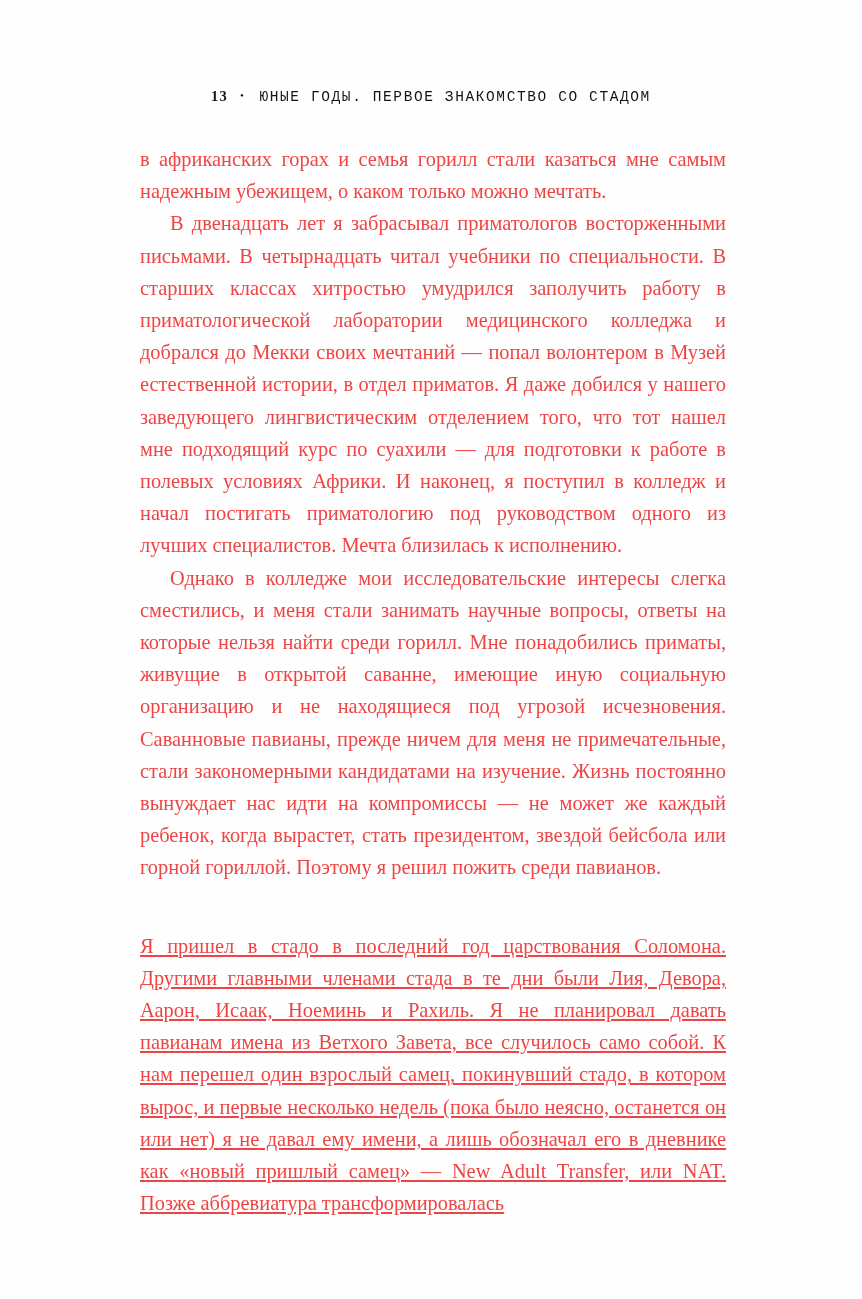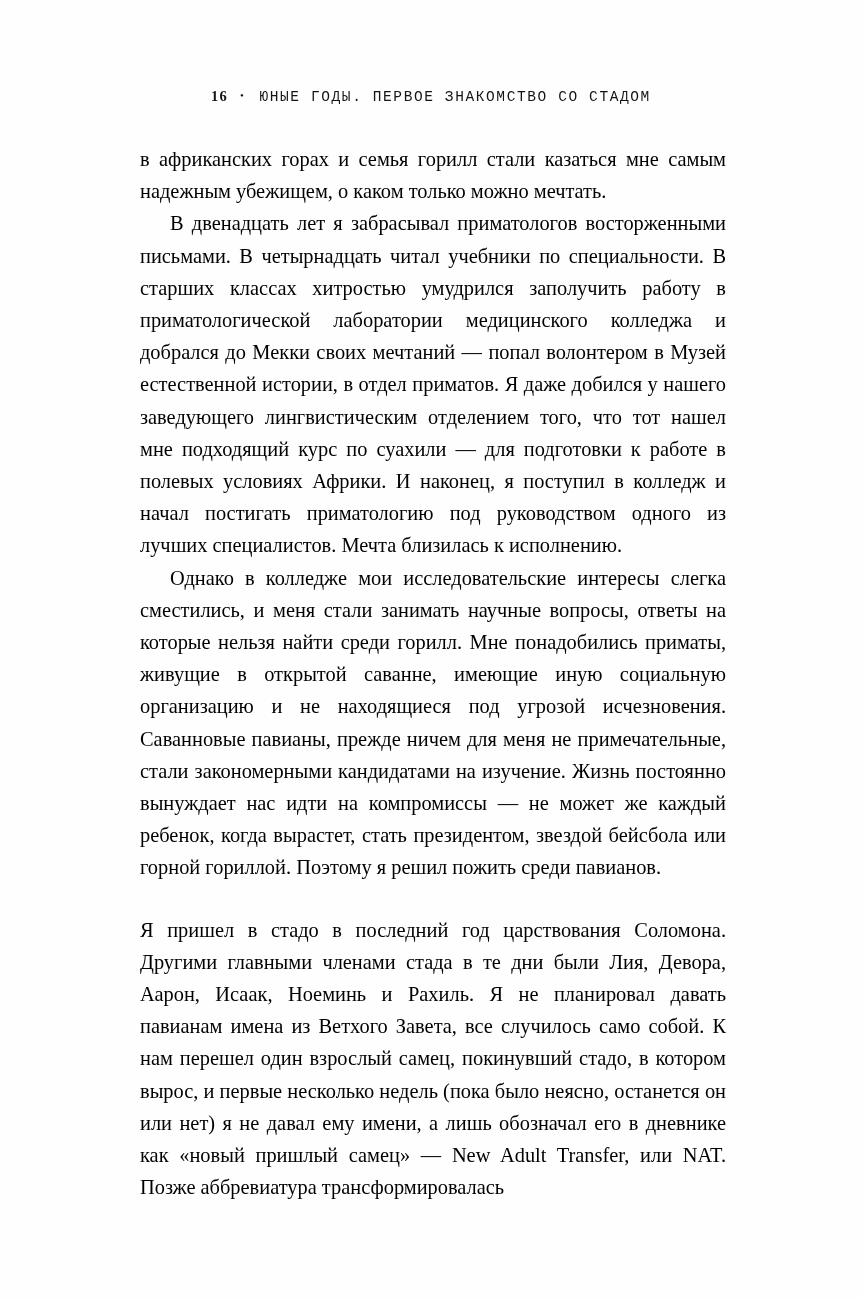--- a/index.html
+++ b/index.html
@@ -55,36 +55,37 @@
     top: 143px;
     width: 586px;
   }
   p.para {
     margin: 0;
     font-size: 20.4px;
     line-height: 32.2px;
     text-align: justify;
     text-justify: inter-word;
     hyphens: manual;
-    color: #000000;
+    color: #ef4444;
   }
   p.indent {
     text-indent: 30px;
   }
   p.gap-before {
-    margin-top: 30px;
+    margin-top: 46px;
+    text-decoration: underline;
   }
 </style>
 </head>
 <body>
 
 <div class="page">
 
   <div class="running-head">
-    <span class="folio">16</span><span class="sep">•</span><span class="title">ЮНЫЕ ГОДЫ. ПЕРВОЕ ЗНАКОМСТВО СО СТАДОМ</span>
+    <span class="folio">13</span><span class="sep">•</span><span class="title">ЮНЫЕ ГОДЫ. ПЕРВОЕ ЗНАКОМСТВО СО СТАДОМ</span>
   </div>
 
   <div class="body-col">
     <p class="para">в африканских горах и семья горилл стали казаться мне самым надежным убежищем, о каком только можно мечтать.</p>
     <p class="para indent">В двенадцать лет я забрасывал приматологов восторженными письмами. В четырнадцать читал учебники по специальности. В старших классах хитростью умудрился заполучить работу в приматологической лаборатории медицинского колледжа и добрался до Мекки своих мечтаний — попал волонтером в Музей естественной истории, в отдел приматов. Я даже добился у нашего заведующего лингвистическим отделением того, что тот нашел мне подходящий курс по суахили — для подготовки к работе в полевых условиях Африки. И наконец, я поступил в колледж и начал постигать приматологию под руководством одного из лучших специалистов. Мечта близилась к исполнению.</p>
     <p class="para indent">Однако в колледже мои исследовательские интересы слегка сместились, и меня стали занимать научные вопросы, ответы на которые нельзя найти среди горилл. Мне понадобились приматы, живущие в открытой саванне, имеющие иную социальную организацию и не находящиеся под угрозой исчезновения. Саванновые павианы, прежде ничем для меня не примечательные, стали закономерными кандидатами на изучение. Жизнь постоянно вынуждает нас идти на компромиссы — не может же каждый ребенок, когда вырастет, стать президентом, звездой бейсбола или горной гориллой. Поэтому я решил пожить среди павианов.</p>
     <p class="para gap-before">Я пришел в стадо в последний год царствования Соломона. Другими главными членами стада в те дни были Лия, Девора, Аарон, Исаак, Ноеминь и Рахиль. Я не планировал давать павианам имена из Ветхого Завета, все случилось само собой. К нам перешел один взрослый самец, покинувший стадо, в котором вырос, и первые несколько недель (пока было неясно, останется он или нет) я не давал ему имени, а лишь обозначал его в дневнике как «новый пришлый самец» — New Adult Transfer, или NAT. Позже аббревиатура трансформировалась</p>
   </div>
 
 </div>

